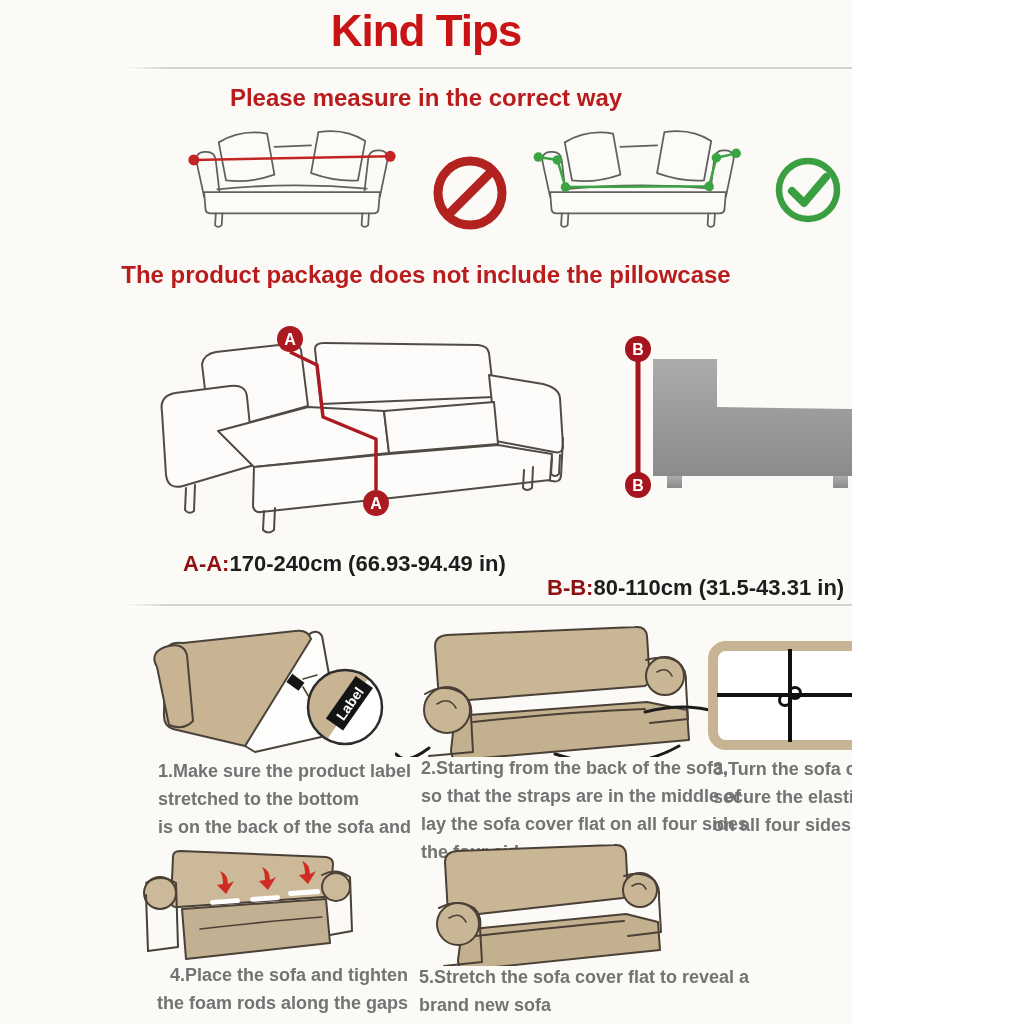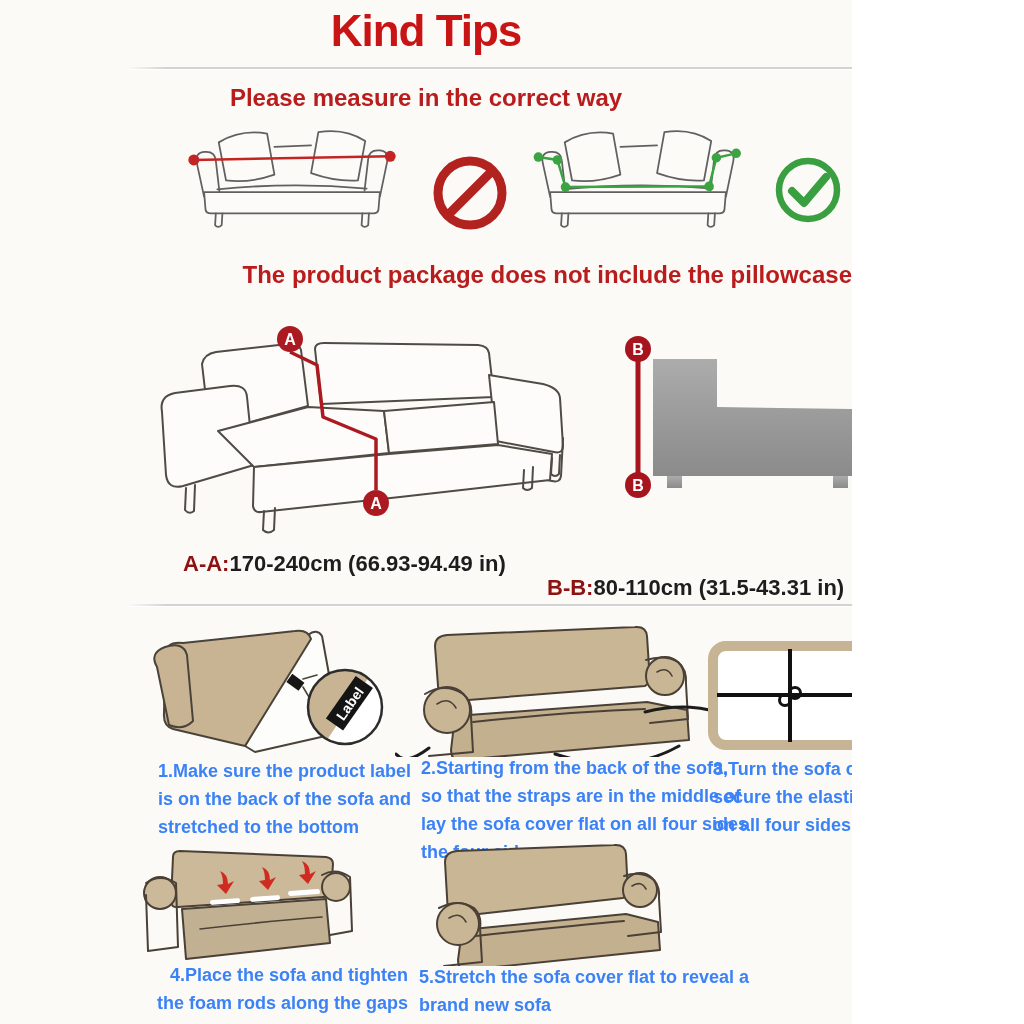--- a/index.html
+++ b/index.html
@@ -8,26 +8,26 @@
   .abs{position:absolute;}
   .title{left:0;right:0;top:6px;text-align:center;font-size:44px;font-weight:bold;
          color:#c81414;letter-spacing:-1px;}
   .hr{height:2px;left:128px;width:766px;
       background:linear-gradient(90deg,rgba(212,212,212,0),#d2d2d2 5%,#d2d2d2 95%,rgba(212,212,212,0));
       box-shadow:0 1px 0 rgba(255,255,255,.9);}
   .hr-top{top:67px;}
   .hr-mid{top:604px;}
   .h-sub{left:0;right:0;text-align:center;font-weight:bold;color:#b91c1c;font-size:24px;}
   .h1{top:84px;}
-  .h2{top:261px;text-align:right;}
+  .h2{top:261px;}
   .measures{top:551px;left:0;width:1024px;height:36px;font-size:22px;font-weight:bold;color:#1d1d1d;}
   .measure-a{position:absolute;left:183px;top:0;}
   .measure-b{position:absolute;left:547px;top:0;margin-top:24px;}
   .measures .red{color:#8e1212;}
-  .step-text{font-size:18px;font-weight:bold;color:#3b82f6;line-height:28px;white-space:nowrap;}
+  .step-text{font-size:18px;font-weight:bold;color:#737373;line-height:28px;white-space:nowrap;}
   svg{display:block;}
 </style>
 </head>
 <body>
 
 <div class="page">
 
   <div class="abs title">Kind Tips</div>
   <div class="abs hr hr-top"></div>
 
@@ -173,22 +173,22 @@
           <path d="M158,124 L158,40 L232,40 L176,124 Z" fill="#c8b493"></path>
           <rect x="178" y="68" width="52" height="21" fill="#141414" transform="rotate(-55 204 78)"></rect>
           <text x="204" y="84" transform="rotate(-55 204 78)" text-anchor="middle" font-size="14" font-weight="bold" fill="#ffffff">Label</text>
         </g>
         <circle cx="200" cy="82" r="37" fill="none" stroke="#2c2c2c" stroke-width="2.5"></circle>
       </g>
     </svg>
   </div>
   <div class="abs step-text" style="left:158px;top:757px;">
     <div>1.Make sure the product label</div>
+    <div>stretched to the bottom</div>
     <div>is on the back of the sofa and</div>
-    <div>stretched to the bottom</div>
   </div>
 
   <div class="abs" style="left:395px;top:624px;">
     <svg width="332" height="133" viewBox="0 0 332 133">
       <g stroke="#4a4036" stroke-width="2" stroke-linecap="round" stroke-linejoin="round">
         <path d="M44,75 L40,22 Q40,12 52,11 L240,3 Q251,2 252,12 L255,58 L250,62 L48,78 Z" fill="#c9b695"></path>
         <path d="M60,92 L252,78 L292,86 L294,116 L64,136 Q56,136 56,126 Z" fill="#c2b08f"></path>
         <path d="M78,98 Q170,88 250,85" fill="none"></path>
         <circle cx="270" cy="52" r="19" fill="#c9b695"></circle>
         <path d="M262,48 Q272,42 277,52" fill="none" stroke-width="1.6"></path>

